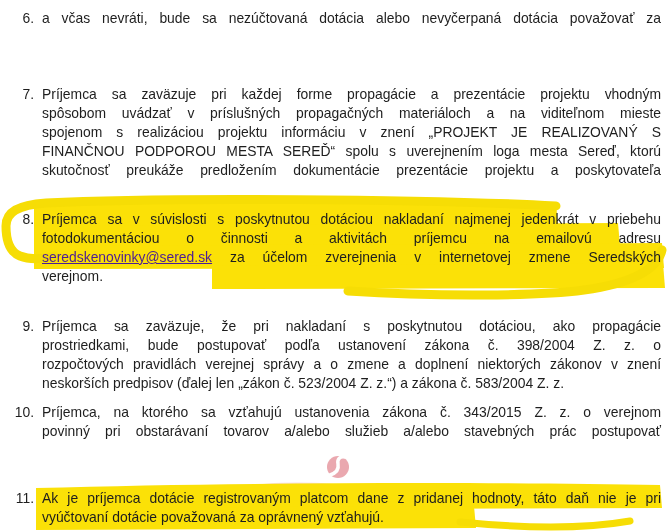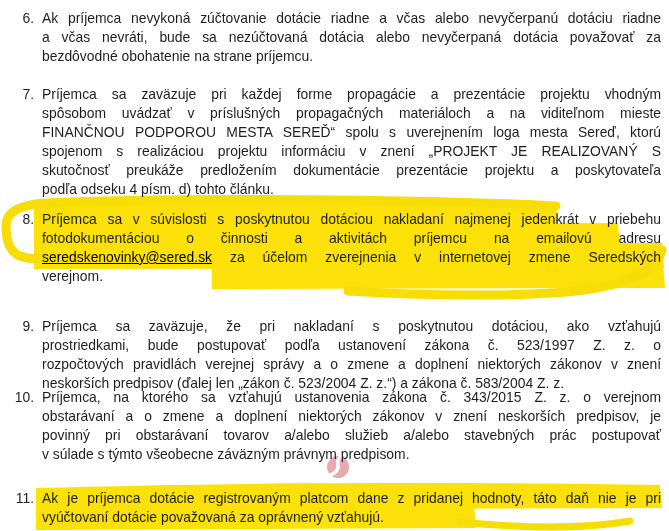--- a/index.html
+++ b/index.html
@@ -12,21 +12,21 @@
   #hl-layer{position:absolute;top:0;left:0;z-index:0}
   #doc{position:absolute;top:0;left:0;width:669px;height:531px;z-index:1}
   .item{position:absolute;left:0;width:669px}
   .num{
     position:absolute;left:8px;top:0;width:26px;text-align:right;
     font-size:13.9px;line-height:19px;
   }
   .body{margin-left:42px;width:619px}
   .line{font-size:13.9px;line-height:19px;text-align:left}
   .jst{text-align:justify;text-align-last:justify;text-justify:inter-word}
-  .link{color:#000000;text-decoration:underline}
+  .link{color:#4c1d95;text-decoration:underline}
 </style>
 </head>
 <body>
 
 <svg id="hl-layer" width="669" height="531" viewBox="0 0 669 531">
   <g>
     <path fill="#fbe107" d="M34,205 C200,202 420,201 556,203 L558,226 C400,229 120,229 34,228 Z"></path>
     <path fill="#fbe107" d="M34,226 L618,223 L620,246 L34,248 Z"></path>
     <path fill="#fbe107" d="M34,246 L662,243 L664,268 L34,269 Z"></path>
     <path fill="#fbe107" d="M212,266 L663,263 L665,288 L212,289 Z"></path>
@@ -44,61 +44,56 @@
     <path fill="#fbe107" d="M36,488 C250,482 500,482 660,485 L662,508 L36,510 Z"></path>
     <path fill="#fbe107" d="M36,508 L474,506 L476,528 L36,530 Z"></path>
     <path fill="none" stroke="#f6dd05" stroke-width="7" stroke-linecap="round" d="M460,522 C530,529 590,528 630,521"></path>
   </g>
 </svg>
 
 <div id="doc">
     <div class="item" style="top: 9px;">
       <span class="num">6.</span>
       <div class="body">
-        <div class="line jst"><span>Ak príjemca nevykoná zúčtovanie dotácie riadne a včas alebo nevyčerpanú dotáciu riadne</span></div>
         <div class="line jst"><span>a včas nevráti, bude sa nezúčtovaná dotácia alebo nevyčerpaná dotácia považovať za</span></div>
-        <div class="line"><span>bezdôvodné obohatenie na strane príjemcu.</span></div>
       </div>
     </div>
     <div class="item" style="top: 85px;">
       <span class="num">7.</span>
       <div class="body">
         <div class="line jst"><span>Príjemca sa zaväzuje pri každej forme propagácie a prezentácie projektu vhodným</span></div>
         <div class="line jst"><span>spôsobom uvádzať v príslušných propagačných materiáloch a na viditeľnom mieste</span></div>
+        <div class="line jst"><span>spojenom s realizáciou projektu informáciu v znení „PROJEKT JE REALIZOVANÝ S</span></div>
         <div class="line jst"><span>FINANČNOU PODPOROU MESTA SEREĎ“ spolu s uverejnením loga mesta Sereď, ktorú</span></div>
-        <div class="line jst"><span>spojenom s realizáciou projektu informáciu v znení „PROJEKT JE REALIZOVANÝ S</span></div>
         <div class="line jst"><span>skutočnosť preukáže predložením dokumentácie prezentácie projektu a poskytovateľa</span></div>
-        <div class="line"><span>podľa odseku 4 písm. d) tohto článku.</span></div>
       </div>
     </div>
     <div class="item" style="top: 210px;">
       <span class="num">8.</span>
       <div class="body">
         <div class="line jst"><span>Príjemca sa v súvislosti s poskytnutou dotáciou nakladaní najmenej jedenkrát v priebehu</span></div>
         <div class="line jst"><span>fotodokumentáciou o činnosti a aktivitách príjemcu na emailovú adresu</span></div>
         <div class="line jst"><span class="link">seredskenovinky@sered.sk</span><span> za účelom zverejnenia v internetovej zmene Seredských</span></div>
         <div class="line"><span>verejnom.</span></div>
       </div>
     </div>
     <div class="item" style="top: 317px;">
       <span class="num">9.</span>
       <div class="body">
-        <div class="line jst"><span>Príjemca sa zaväzuje, že pri nakladaní s poskytnutou dotáciou, ako vzťahujú</span></div>
-        <div class="line jst"><span>prostriedkami, bude postupovať podľa ustanovení zákona č. 523/1997 Z. z. o</span></div>
+        <div class="line jst"><span>Príjemca sa zaväzuje, že pri nakladaní s poskytnutou dotáciou, ako propagácie</span></div>
+        <div class="line jst"><span>prostriedkami, bude postupovať podľa ustanovení zákona č. 398/2004 Z. z. o</span></div>
         <div class="line jst"><span>rozpočtových pravidlách verejnej správy a o zmene a doplnení niektorých zákonov v znení</span></div>
         <div class="line"><span>neskorších predpisov (ďalej len „zákon č. 523/2004 Z. z.“) a zákona č. 583/2004 Z. z.</span></div>
       </div>
     </div>
-    <div class="item" style="top: 388px;">
+    <div class="item" style="top: 403px;">
       <span class="num">10.</span>
       <div class="body">
         <div class="line jst"><span>Príjemca, na ktorého sa vzťahujú ustanovenia zákona č. 343/2015 Z. z. o verejnom</span></div>
-        <div class="line jst"><span>obstarávaní a o zmene a doplnení niektorých zákonov v znení neskorších predpisov, je</span></div>
         <div class="line jst"><span>povinný pri obstarávaní tovarov a/alebo služieb a/alebo stavebných prác postupovať</span></div>
-        <div class="line"><span>v súlade s týmto všeobecne záväzným právnym predpisom.</span></div>
       </div>
     </div>
     <div class="item" style="top: 489px;">
       <span class="num">11.</span>
       <div class="body">
         <div class="line jst"><span>Ak je príjemca dotácie registrovaným platcom dane z pridanej hodnoty, táto daň nie je pri</span></div>
         <div class="line"><span>vyúčtovaní dotácie považovaná za oprávnený vzťahujú.</span></div>
       </div>
     </div>
   </div>

